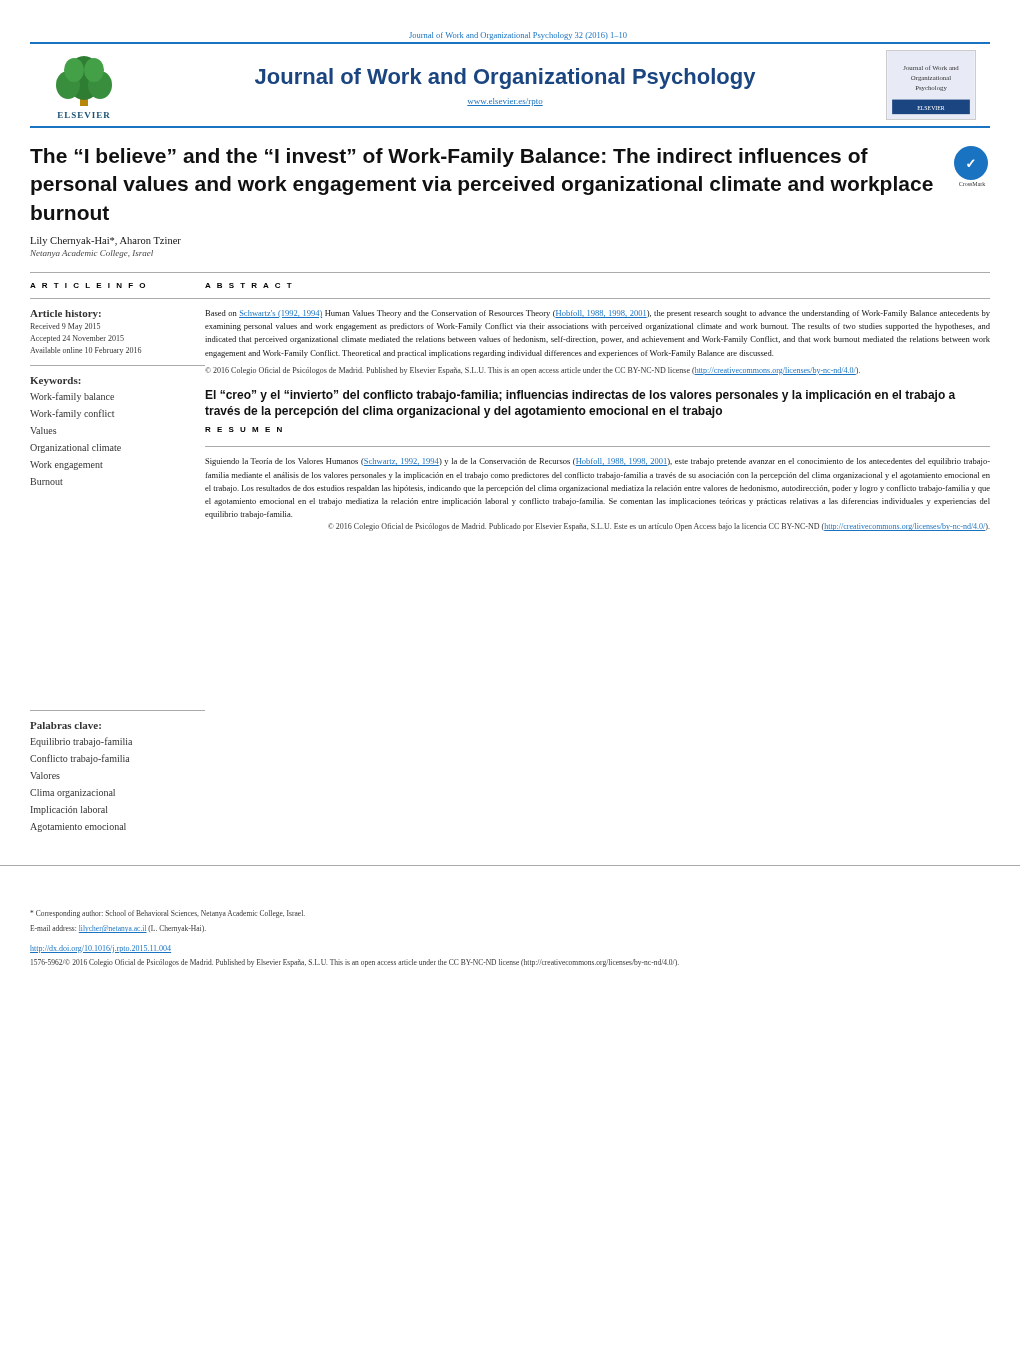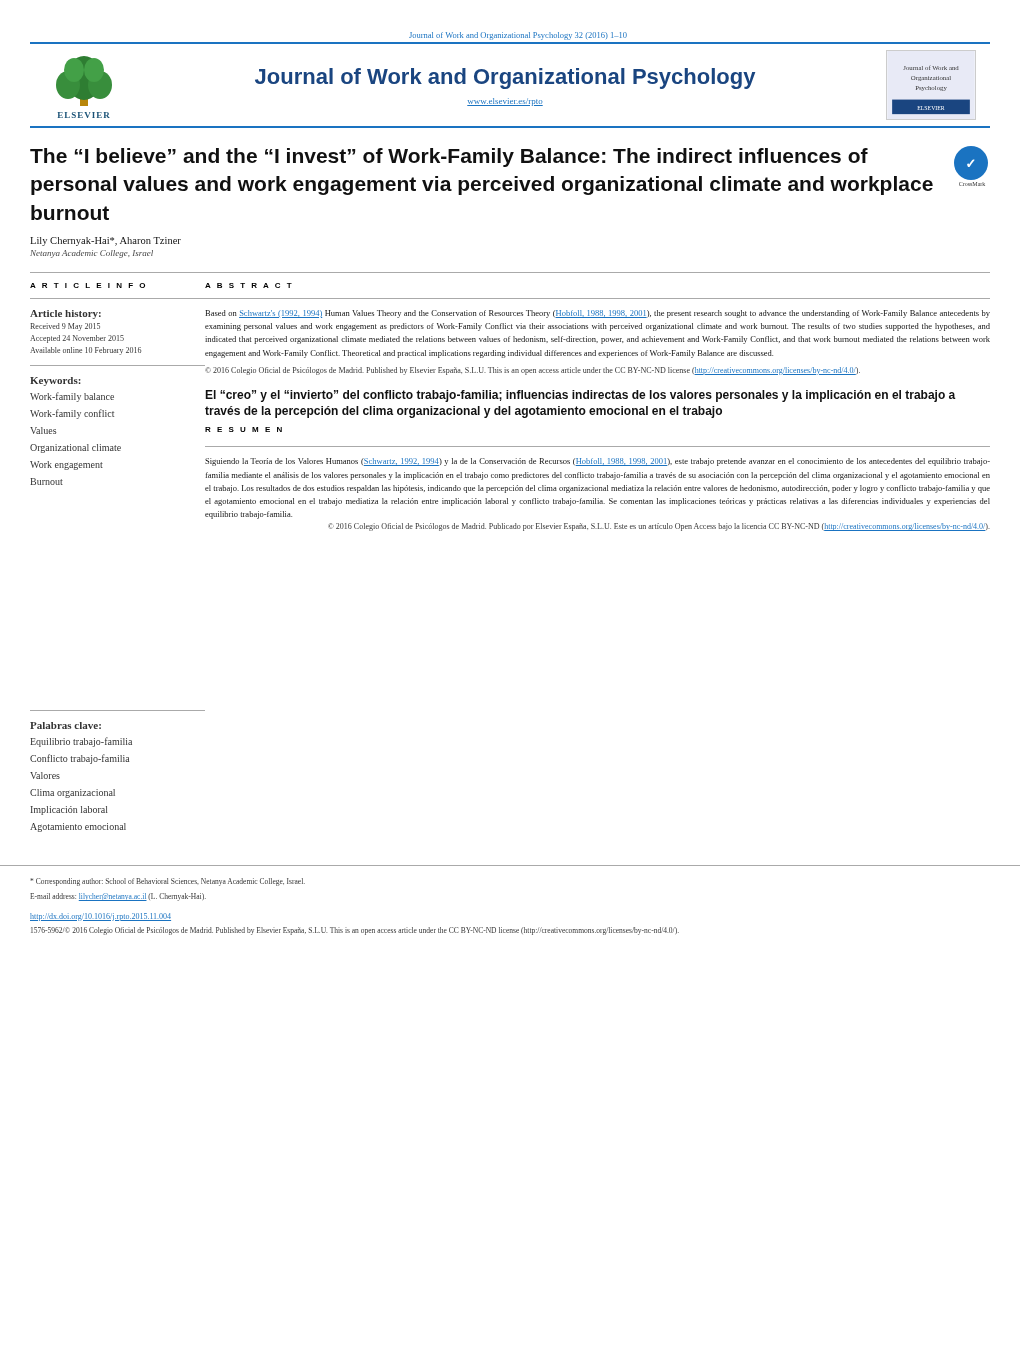--- a/index.html
+++ b/index.html
@@ -228,20 +228,21 @@
     .footer-area {
       margin-top: 30px;
       padding: 10px 30px 10px 30px;
       border-top: 1px solid #aaa;
       font-size: 7.5px;
       color: #333;
       line-height: 1.5;
     }
     .footer-corresponding {
       margin-bottom: 4px;
+      margin-top: 32px;
     }
     .footer-doi {
       margin-top: 8px;
       font-size: 8px;
       color: #1a73c1;
       text-decoration: underline;
     }
     .footer-issn {
       font-size: 7.5px;
       color: #333;

